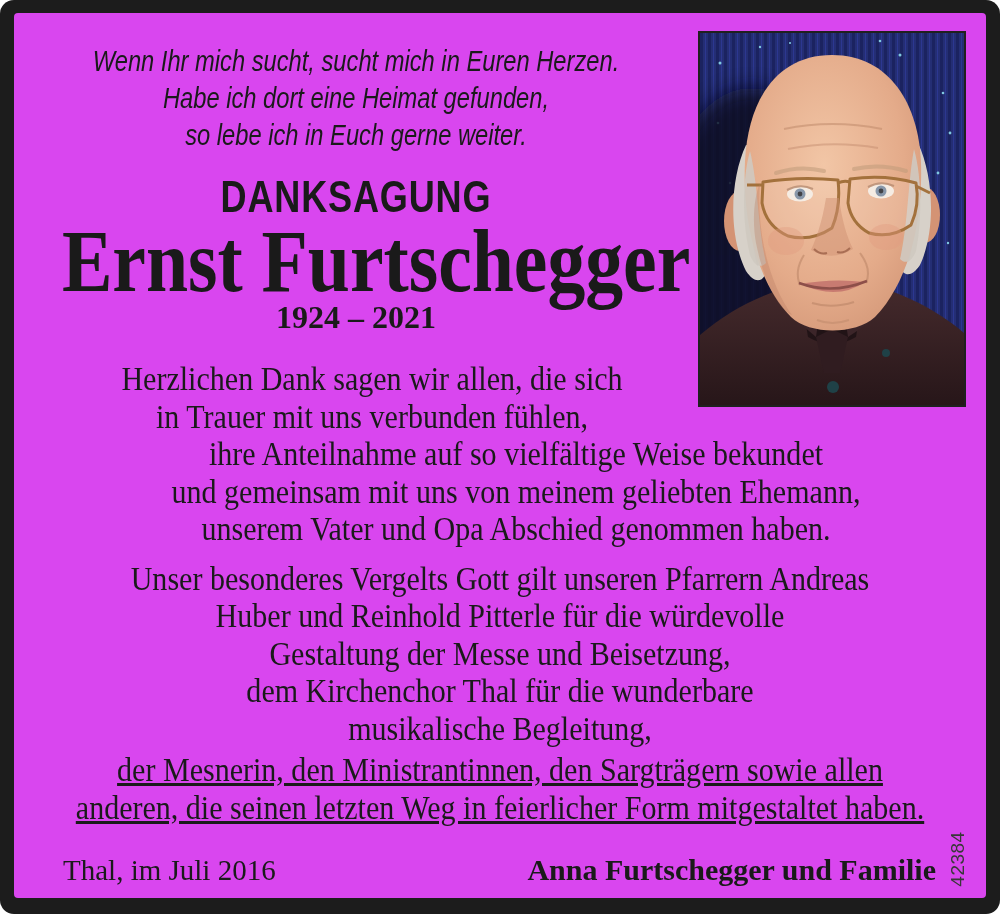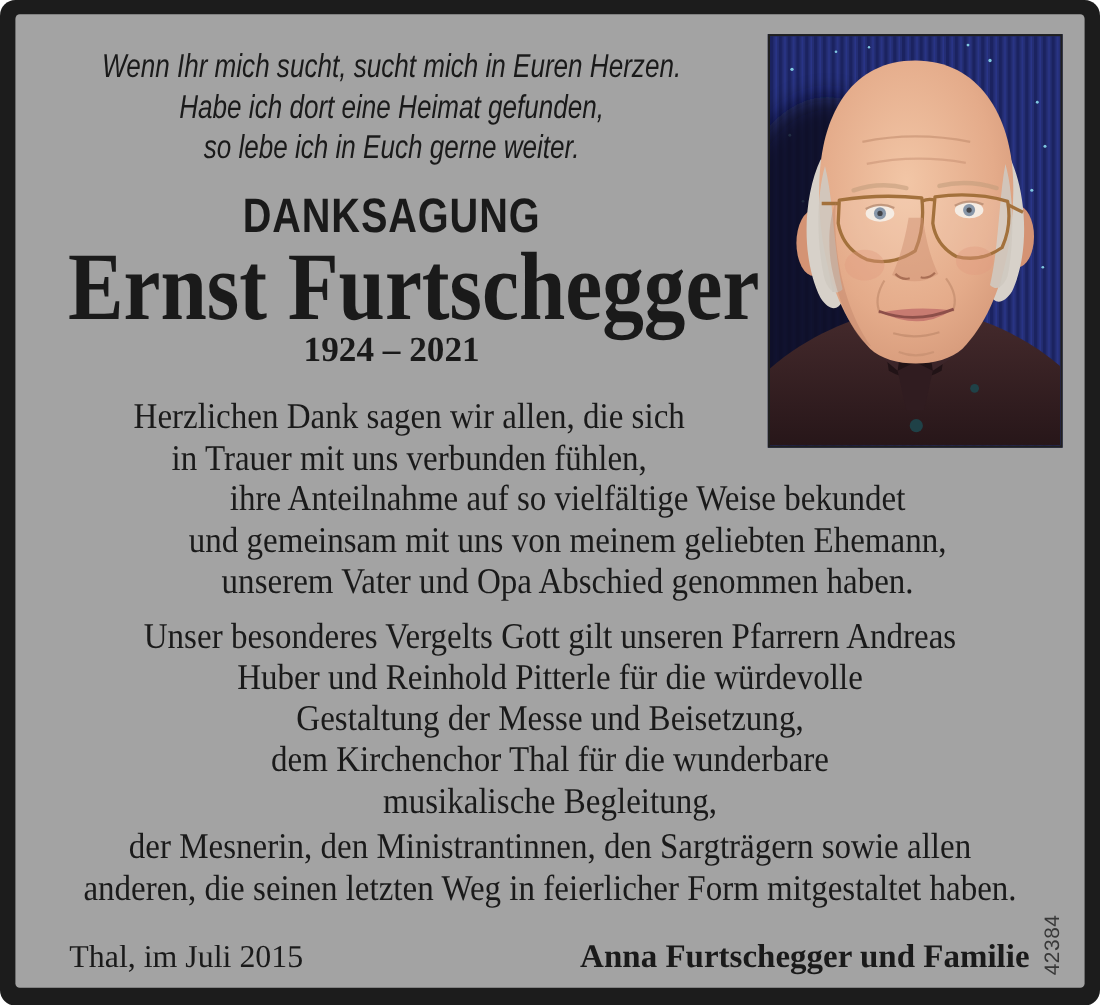--- a/index.html
+++ b/index.html
@@ -7,21 +7,21 @@
     position:relative;
     width:1000px;height:914px;
     box-sizing:border-box;
     background:#1c1c1c;
     border-radius:14px;
     padding:13px 14px 16px 14px;
   }
   .content{
     position:relative;
     width:972px;height:885px;
-    background:#a3a3a3;
+    background:#d946ef;
     border-radius:4px;
     overflow:hidden;
     color:#1a1a1a;
   }
   
   .left-col{width:684px;text-align:center;}
   .full-col{width:972px;text-align:center;}
   .quote-block{margin-top:29px;}
   .quote-line{
     font-family:"Liberation Sans","DejaVu Sans",sans-serif;
@@ -54,21 +54,21 @@
     font-size:32px;line-height:36px;
   }
   .body-line{
     font-family:"Liberation Serif","DejaVu Serif",serif;
     font-size:33px;line-height:37.5px;
     transform:scaleX(0.91);
     white-space:nowrap;
   }
   .p-thanks{margin-top:26px;padding-left:16px;}
   .p-vergelts{margin-top:12px;}
-  .p-helpers{margin-top:4px;}
+  .p-helpers{margin-top:4px;text-decoration:underline;}
   .footer{
     margin-top:26px;
     display:flex;justify-content:space-between;align-items:baseline;
     padding:0 50px 0 49px;
     font-family:"Liberation Serif","DejaVu Serif",serif;
   }
   .place-date{font-size:29px;}
   .signature{font-size:30px;font-weight:700;}
   .ref-number{
     position:absolute;
@@ -231,20 +231,20 @@
       <div class="full-col body-line">dem Kirchenchor Thal für die wunderbare</div>
       <div class="full-col body-line">musikalische Begleitung,</div>
     </div>
 
     <div class="p-helpers">
       <div class="full-col body-line">der Mesnerin, den Ministrantinnen, den Sargträgern sowie allen</div>
       <div class="full-col body-line">anderen, die seinen letzten Weg in feierlicher Form mitgestaltet haben.</div>
     </div>
 
     <div class="footer">
-      <span class="place-date">Thal, im Juli 2015</span>
+      <span class="place-date">Thal, im Juli 2016</span>
       <span class="signature">Anna Furtschegger und Familie</span>
     </div>
 
     <div class="ref-number">42384</div>
 
   </div>
 </div>
 
 </body></html>

